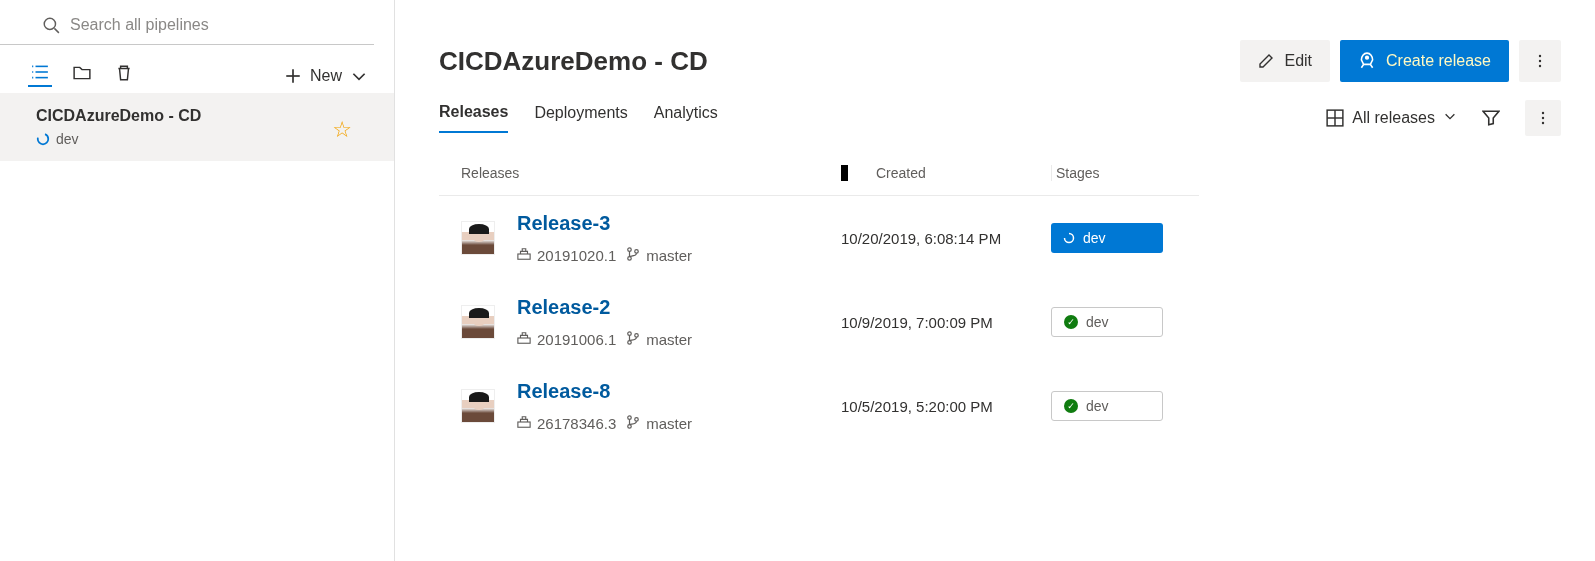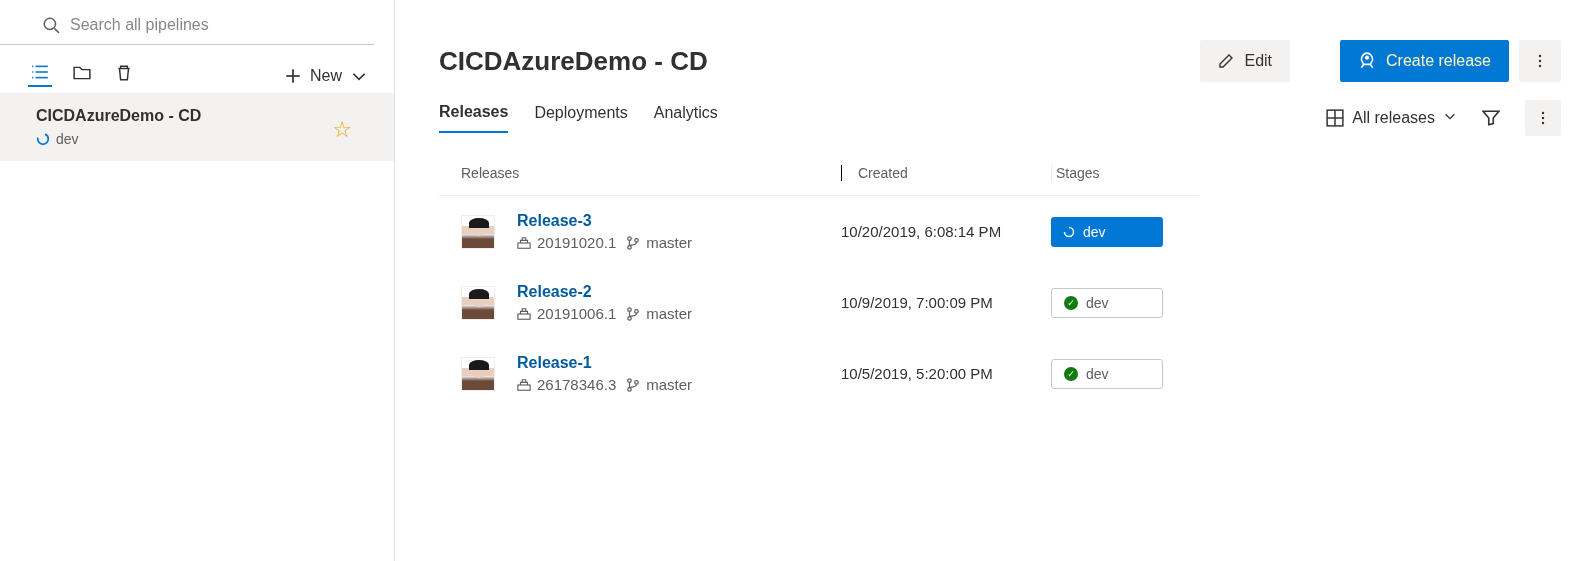--- a/index.html
+++ b/index.html
@@ -78,21 +78,20 @@
     display: flex;
     align-items: center;
     margin-bottom: 18px;
   }
   .page-title { font-size: 26px; font-weight: 700; flex: 1; }
   .btn {
     display: inline-flex; align-items: center; gap: 10px;
     height: 42px; padding: 0 18px; font-size: 16px;
     border-radius: 2px; cursor: pointer; border: none;
     font-family: inherit;
-    margin-left: 40px;
   }
   .btn-default { background: #f3f2f1; color: #323130; }
   .btn-primary { background: #0078d4; color: #fef9c3; }
   .btn-icon {
     width: 42px; height: 42px; background: #f3f2f1;
     display: inline-flex; align-items: center; justify-content: center;
     cursor: pointer; border-radius: 2px;
   }
   .header-actions { display: flex; gap: 10px; }
   .tabs-row {
@@ -118,21 +117,21 @@
   .release-table {
     margin-top: 14px;
     width: 760px;
   }
   .release-head {
     display: flex; color: #605e5c; font-size: 14px;
     padding: 14px 0 14px 22px;
     border-bottom: 1px solid #eaeaea;
   }
   .col-rel { width: 380px; }
-  .col-created { width: 210px; border-left: 1px solid #000000; padding-left: 16px; }
+  .col-created { width: 210px; border-left: 7px solid #000000; padding-left: 28px; }
   .col-stages { flex: 1; border-left: 1px solid #eaeaea; padding-left: 4px; }
   .release-row {
     display: flex; align-items: center;
     padding: 16px 0 16px 22px;
   }
   .rel-avatar {
     width: 34px; height: 34px; border-radius: 0;
     background: linear-gradient(180deg,#fff 0%,#fff 30%,#e8cfc0 30%,#e8cfc0 55%,#fff 55%,#6b4a3a 72%,#6b4a3a 100%);
     border: 1px solid #eee;
     margin-right: 22px;
@@ -141,23 +140,23 @@
   }
   .rel-avatar::before{
     content:""; position:absolute; left:10px; top:4px; width:14px; height:16px;
     background:#e8cfc0; border-radius:50% 50% 45% 45%;
   }
   .rel-avatar::after{
     content:""; position:absolute; left:7px; top:2px; width:20px; height:10px;
     background:#1a1a1a; border-radius:50% 50% 0 0;
   }
   .rel-main { width: 324px; }
-  .rel-name { color: #005a9e; font-weight: 600; font-size: 16px; cursor: pointer; }
+  .rel-name { color: #005a9e; font-weight: 600; font-size: 20px; cursor: pointer; }
   .rel-sub { display: flex; align-items: center; gap: 10px; color: #605e5c; margin-top: 4px; font-size: 15px; }
-  .rel-sub .seg { display: inline-flex; align-items: center; gap: 6px; }
+  .rel-sub .seg { display: inline-flex; align-items: flex-start; gap: 6px; margin-top: 8px; }
   .rel-created { width: 210px; font-size: 15px; color: #323130; }
   .stage-badge {
     display: inline-flex; align-items: center; gap: 8px;
     height: 30px; padding: 0 12px; font-size: 14px;
     border-radius: 3px; min-width: 112px;
   }
   .stage-active { background: #0078d4; color: #fff; }
   .stage-success { background: #fff; color: #605e5c; border: 1px solid #c8c8c8; }
   .dot-success {
     width: 14px; height: 14px; border-radius: 50%; background: #107c10;
@@ -347,21 +346,21 @@
           </div>
           <div class="rel-created">10/9/2019, 7:00:09 PM</div>
           <div><span class="stage-badge stage-success">
               <span class="dot-success">✓</span>
               <span>dev</span>
             </span></div>
         </div>
         <div class="release-row">
           <div class="rel-avatar"></div>
           <div class="rel-main">
-            <div class="rel-name">Release-1</div>
+            <div class="rel-name">Release-8</div>
             <div class="rel-sub">
               <span class="seg">
                 <svg width="14" height="14" viewBox="0 0 16 16" fill="none" stroke="#605e5c" stroke-width="1.3">
                   <rect x="1" y="8" width="14" height="6"></rect>
                   <path d="M4 8V5h8v3M6 5V2h4v3"></path>
                 </svg>
                 <span>26178346.3</span>
               </span>
               <span class="seg">
                 <svg width="14" height="14" viewBox="0 0 16 16" fill="none" stroke="#605e5c" stroke-width="1.4">

